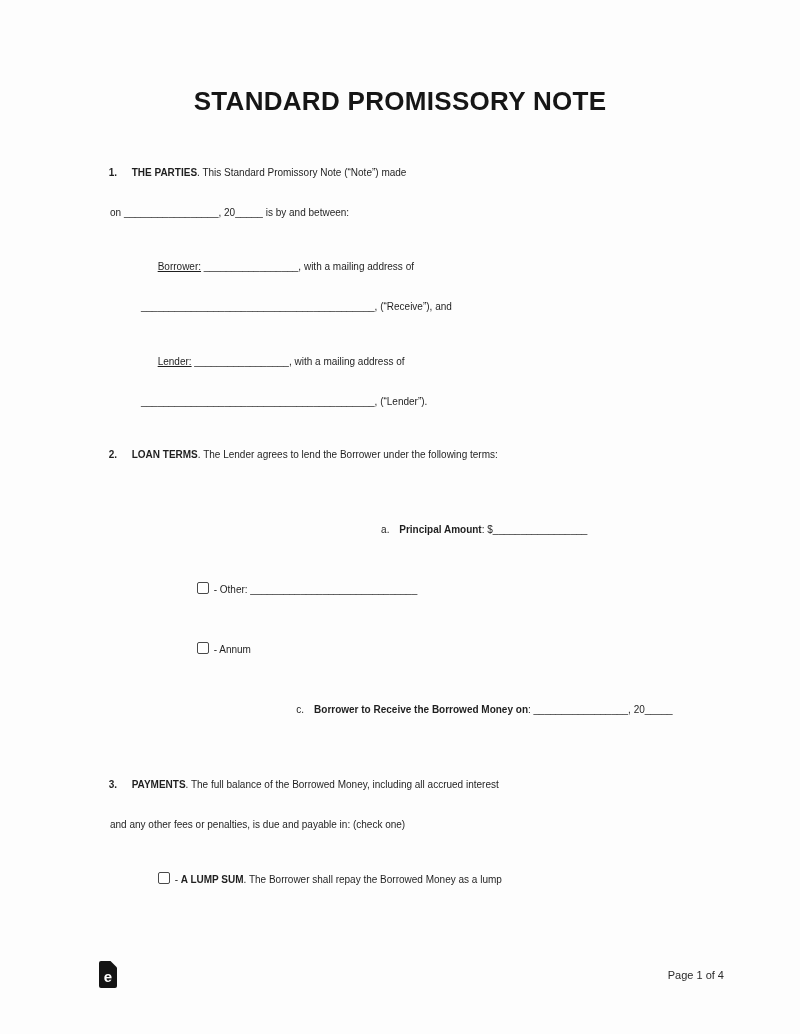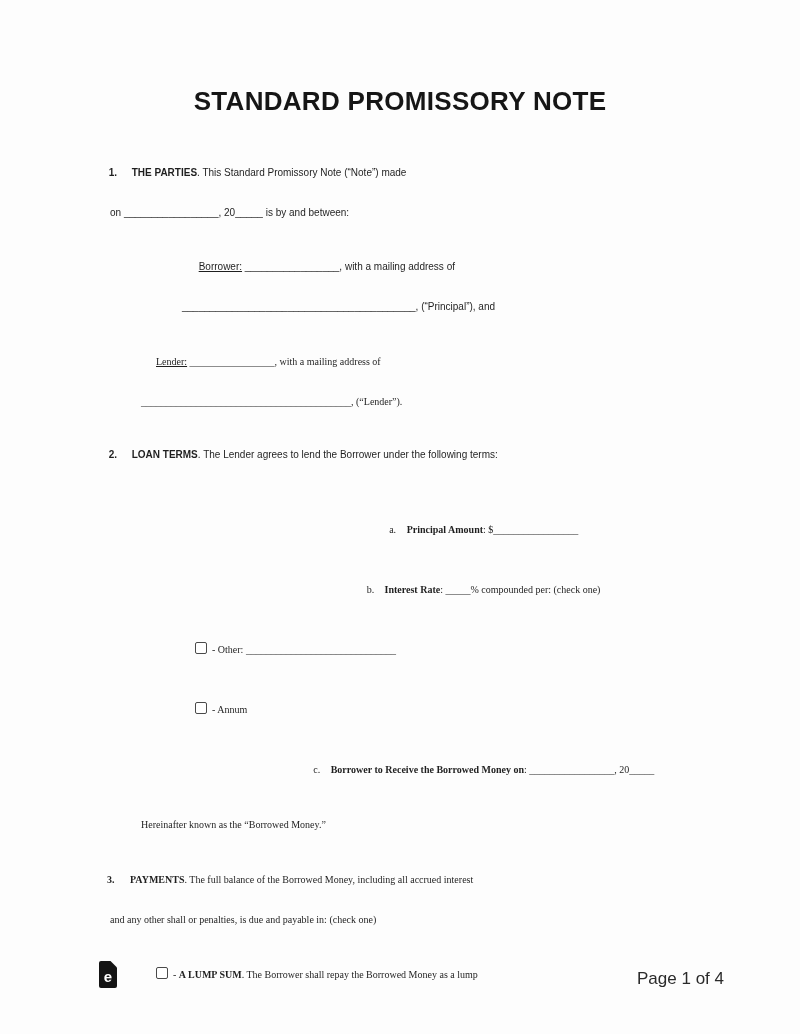--- a/index.html
+++ b/index.html
@@ -11,88 +11,82 @@
   .u{text-decoration:underline;}
   .num{display:inline-block;width:23px;font-weight:bold;}
   .abclabel{display:inline-block;width:28px;font-weight:normal;}
   .ind-num{margin-left:92px;}
   .ind1{margin-left:110px;}
   .ind2{margin-left:141px;}
   .ind-abc{margin-left:142px;text-align:center;}
   .ind-cb1{margin-left:180px;}
   .cb{display:inline-block;width:10px;height:10px;border:1.5px solid #4a4a4a;border-radius:2px;background:#fff;margin-right:5px;vertical-align:-1px;}
   .mt-sec1{margin-top:27px;}
-  .mt14{margin-top:14px;padding-left:41px;}
-  .mt15{margin-top:15px;font-family:Liberation Serif, serif;}
+  .mt14{margin-top:14px;}
+  .mt15{margin-top:15px;}
   .mt13{margin-top:13px;}
   .footer-logo{position:absolute;left:99px;top:961px;width:18px;height:27px;background:#141414;border-radius:2px;clip-path:polygon(0 0,64% 0,100% 24%,100% 100%,0 100%);display:flex;align-items:center;justify-content:center;}
   .footer-logo span{color:#ffffff;font-weight:bold;font-size:15px;line-height:1;margin-top:3px;}
-  .footer-page{position:absolute;top:969px;right:76px;font-size:17px;color:#2a2a2a;}
+  .footer-page{position:absolute;top:969px;right:76px;font-size:11px;color:#2a2a2a;}
 </style>
 </head>
 <body>
 
 <div class="doc">
 
   <h1 class="title">STANDARD PROMISSORY NOTE</h1>
 
   <div class="mt-sec1">
     <div class="ln ind-num">
       <span class="num">1.</span><span class="b">THE PARTIES</span><span>. This Standard Promissory Note (“Note”) made</span>
     </div>
     <div class="ln ind1">on _________________, 20_____ is by and between:</div>
   </div>
 
   <div class="mt14">
     <div class="ln ind2">
       <span class="u">Borrower:</span><span> _________________, with a mailing address of</span>
     </div>
-    <div class="ln ind2">__________________________________________, (“Principal”), and</div>
+    <div class="ln ind2">__________________________________________, (“Receive”), and</div>
   </div>
 
   <div class="mt15">
     <div class="ln ind2">
       <span class="u">Lender:</span><span> _________________, with a mailing address of</span>
     </div>
     <div class="ln ind2">__________________________________________, (“Lender”).</div>
   </div>
 
   <div class="mt13">
     <div class="ln ind-num">
       <span class="num">2.</span><span class="b">LOAN TERMS</span><span>. The Lender agrees to lend the Borrower under the following terms:</span>
     </div>
   </div>
 
   <div class="mt15">
     <div class="ln ind-abc">
       <span class="abclabel">a.</span><span class="b">Principal Amount</span><span>: $_________________</span>
     </div>
-    <div class="ln ind-abc">
-      <span class="abclabel">b.</span><span class="b">Interest Rate</span><span>: _____% compounded per: (check one)</span>
-    </div>
     <div class="ln ind-cb1">
       <span class="cb"></span><span>- Other: ______________________________</span>
     </div>
     <div class="ln ind-cb1">
       <span class="cb"></span><span>- Annum</span>
     </div>
     <div class="ln ind-abc">
       <span class="abclabel">c.</span><span class="b">Borrower to Receive the Borrowed Money on</span><span>: _________________, 20_____</span>
     </div>
   </div>
 
-  <div class="mt15">
-    <div class="ln ind2">Hereinafter known as the “Borrowed Money.”</div>
-  </div>
 
   <div class="mt15">
     <div class="ln ind-num">
       <span class="num">3.</span><span class="b">PAYMENTS</span><span>. The full balance of the Borrowed Money, including all accrued interest</span>
     </div>
-    <div class="ln ind1">and any other shall or penalties, is due and payable in: (check one)</div>
+    <div class="ln ind1">and any other fees or penalties, is due and payable in: (check one)</div>
   </div>
 
   <div class="mt15">
     <div class="ln ind2">
       <span class="cb"></span><span>- </span><span class="b">A LUMP SUM</span><span>. The Borrower shall repay the Borrowed Money as a lump</span>
     </div>
 
   </div>
 
   <div class="footer-logo">

